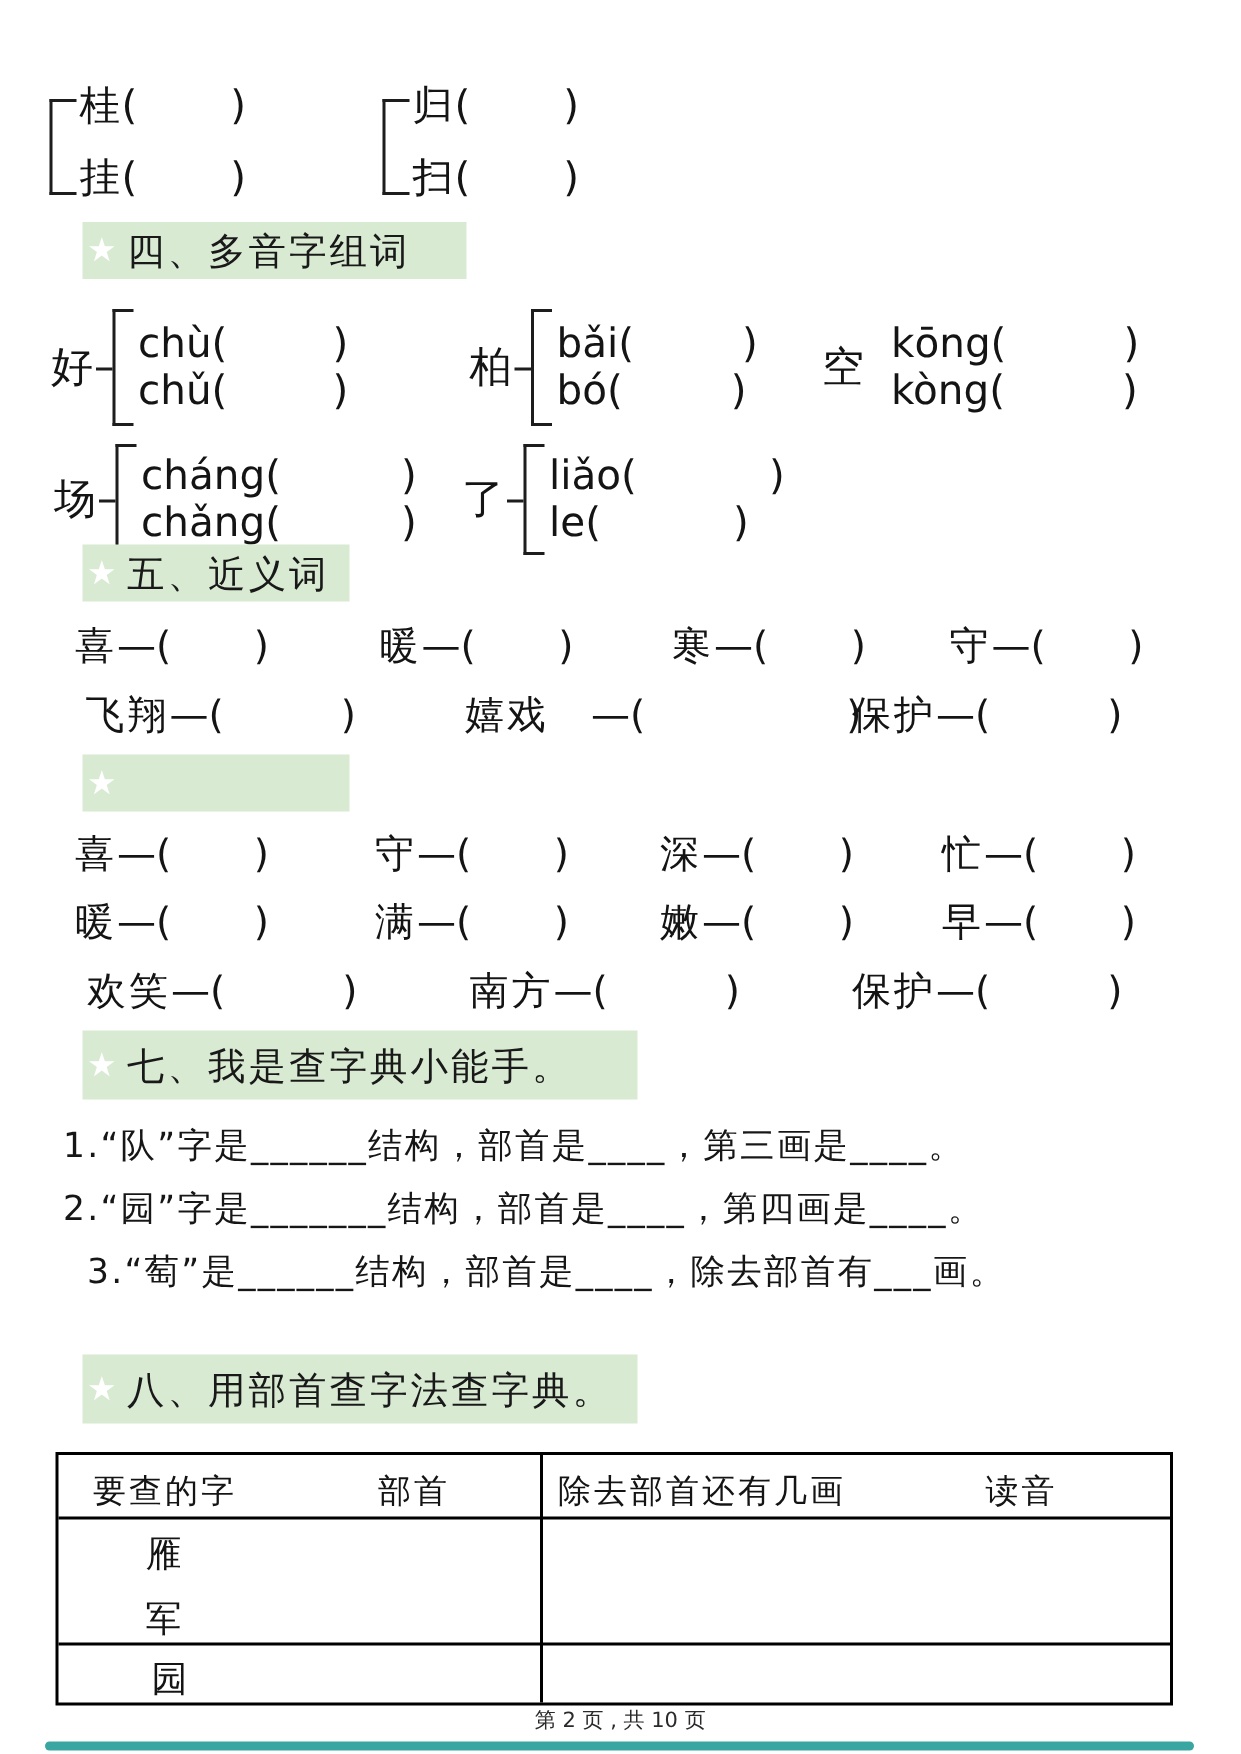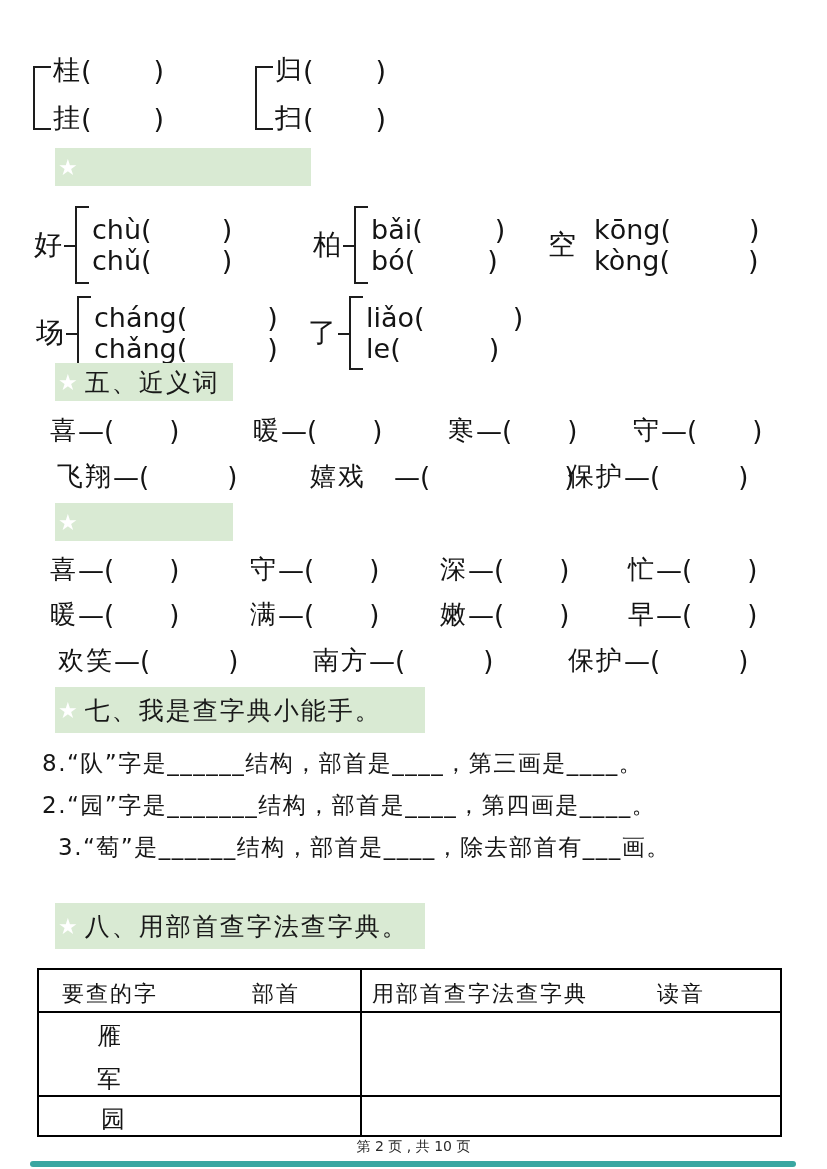--- a/index.html
+++ b/index.html
@@ -99,20 +99,21 @@
         <span class="cn">扫</span>
           <span>(</span>
           <span class="gap" style="width:62px"></span>
           <span>)</span>
       </div>
     </div>
   </div>
 
   <div class="sec-header" style="left:55px; top:148px; width:256px; height:38px;">
     <span class="star">★</span>
+    <span>四、多音字组词</span>
   </div>
 
   <div class="poly-group" style="left:34px; top:198px; height:94px;">
     <span class="poly-char">好</span>
     <div class="poly-brace"></div>
     <div class="poly-col">
       <div class="poly-row">
         <span>chù</span>
           <span>(</span>
           <span class="gap" style="width:70px"></span>
@@ -322,37 +323,37 @@
       <span>—(</span>
       <span class="gap" style="width:78px"></span>
       <span>)</span>
     </div>
 
   <div class="sec-header" style="left:55px; top:687px; width:370px; height:46px;">
     <span class="star">★</span>
     <span>七、我是查字典小能手。</span>
   </div>
 
-  <div class="dict-item" style="left:42px; top:748px;">8.“队”字是______结构，部首是____，第三画是____。</div>
+  <div class="dict-item" style="left:42px; top:748px;">1.“队”字是______结构，部首是____，第三画是____。</div>
   <div class="dict-item" style="left:42px; top:790px;">2.“园”字是_______结构，部首是____，第四画是____。</div>
   <div class="dict-item" style="left:42px; top:832px;margin-left:16px;">3.“萄”是______结构，部首是____，除去部首有___画。</div>
 
   <div class="sec-header" style="left:55px; top:903px; width:370px; height:46px;">
     <span class="star">★</span>
     <span>八、用部首查字法查字典。</span>
   </div>
 
   <div class="lookup-table">
     <div class="vdiv"></div>
     <div class="hline" style="top:41px;"></div>
     <div class="hline" style="top:125px;"></div>
 
     <div class="t-text" style="left:23px; top:9px;text-align:center;">要查的字</div>
     <div class="t-text" style="left:213px; top:9px;">部首</div>
-    <div class="t-text" style="left:333px; top:9px;">用部首查字法查字典</div>
+    <div class="t-text" style="left:333px; top:9px;">除去部首还有几画</div>
     <div class="t-text" style="left:618px; top:9px;">读音</div>
 
     <div class="t-char" style="left:58px; top:50px;">雁</div>
     <div class="t-char" style="left:58px; top:93px;">军</div>
     <div class="t-char" style="left:62px; top:133px;">园</div>
   </div>
 
   <div class="footer">第 2 页 , 共 10 页</div>
 
   <div class="teal-bar"></div>

